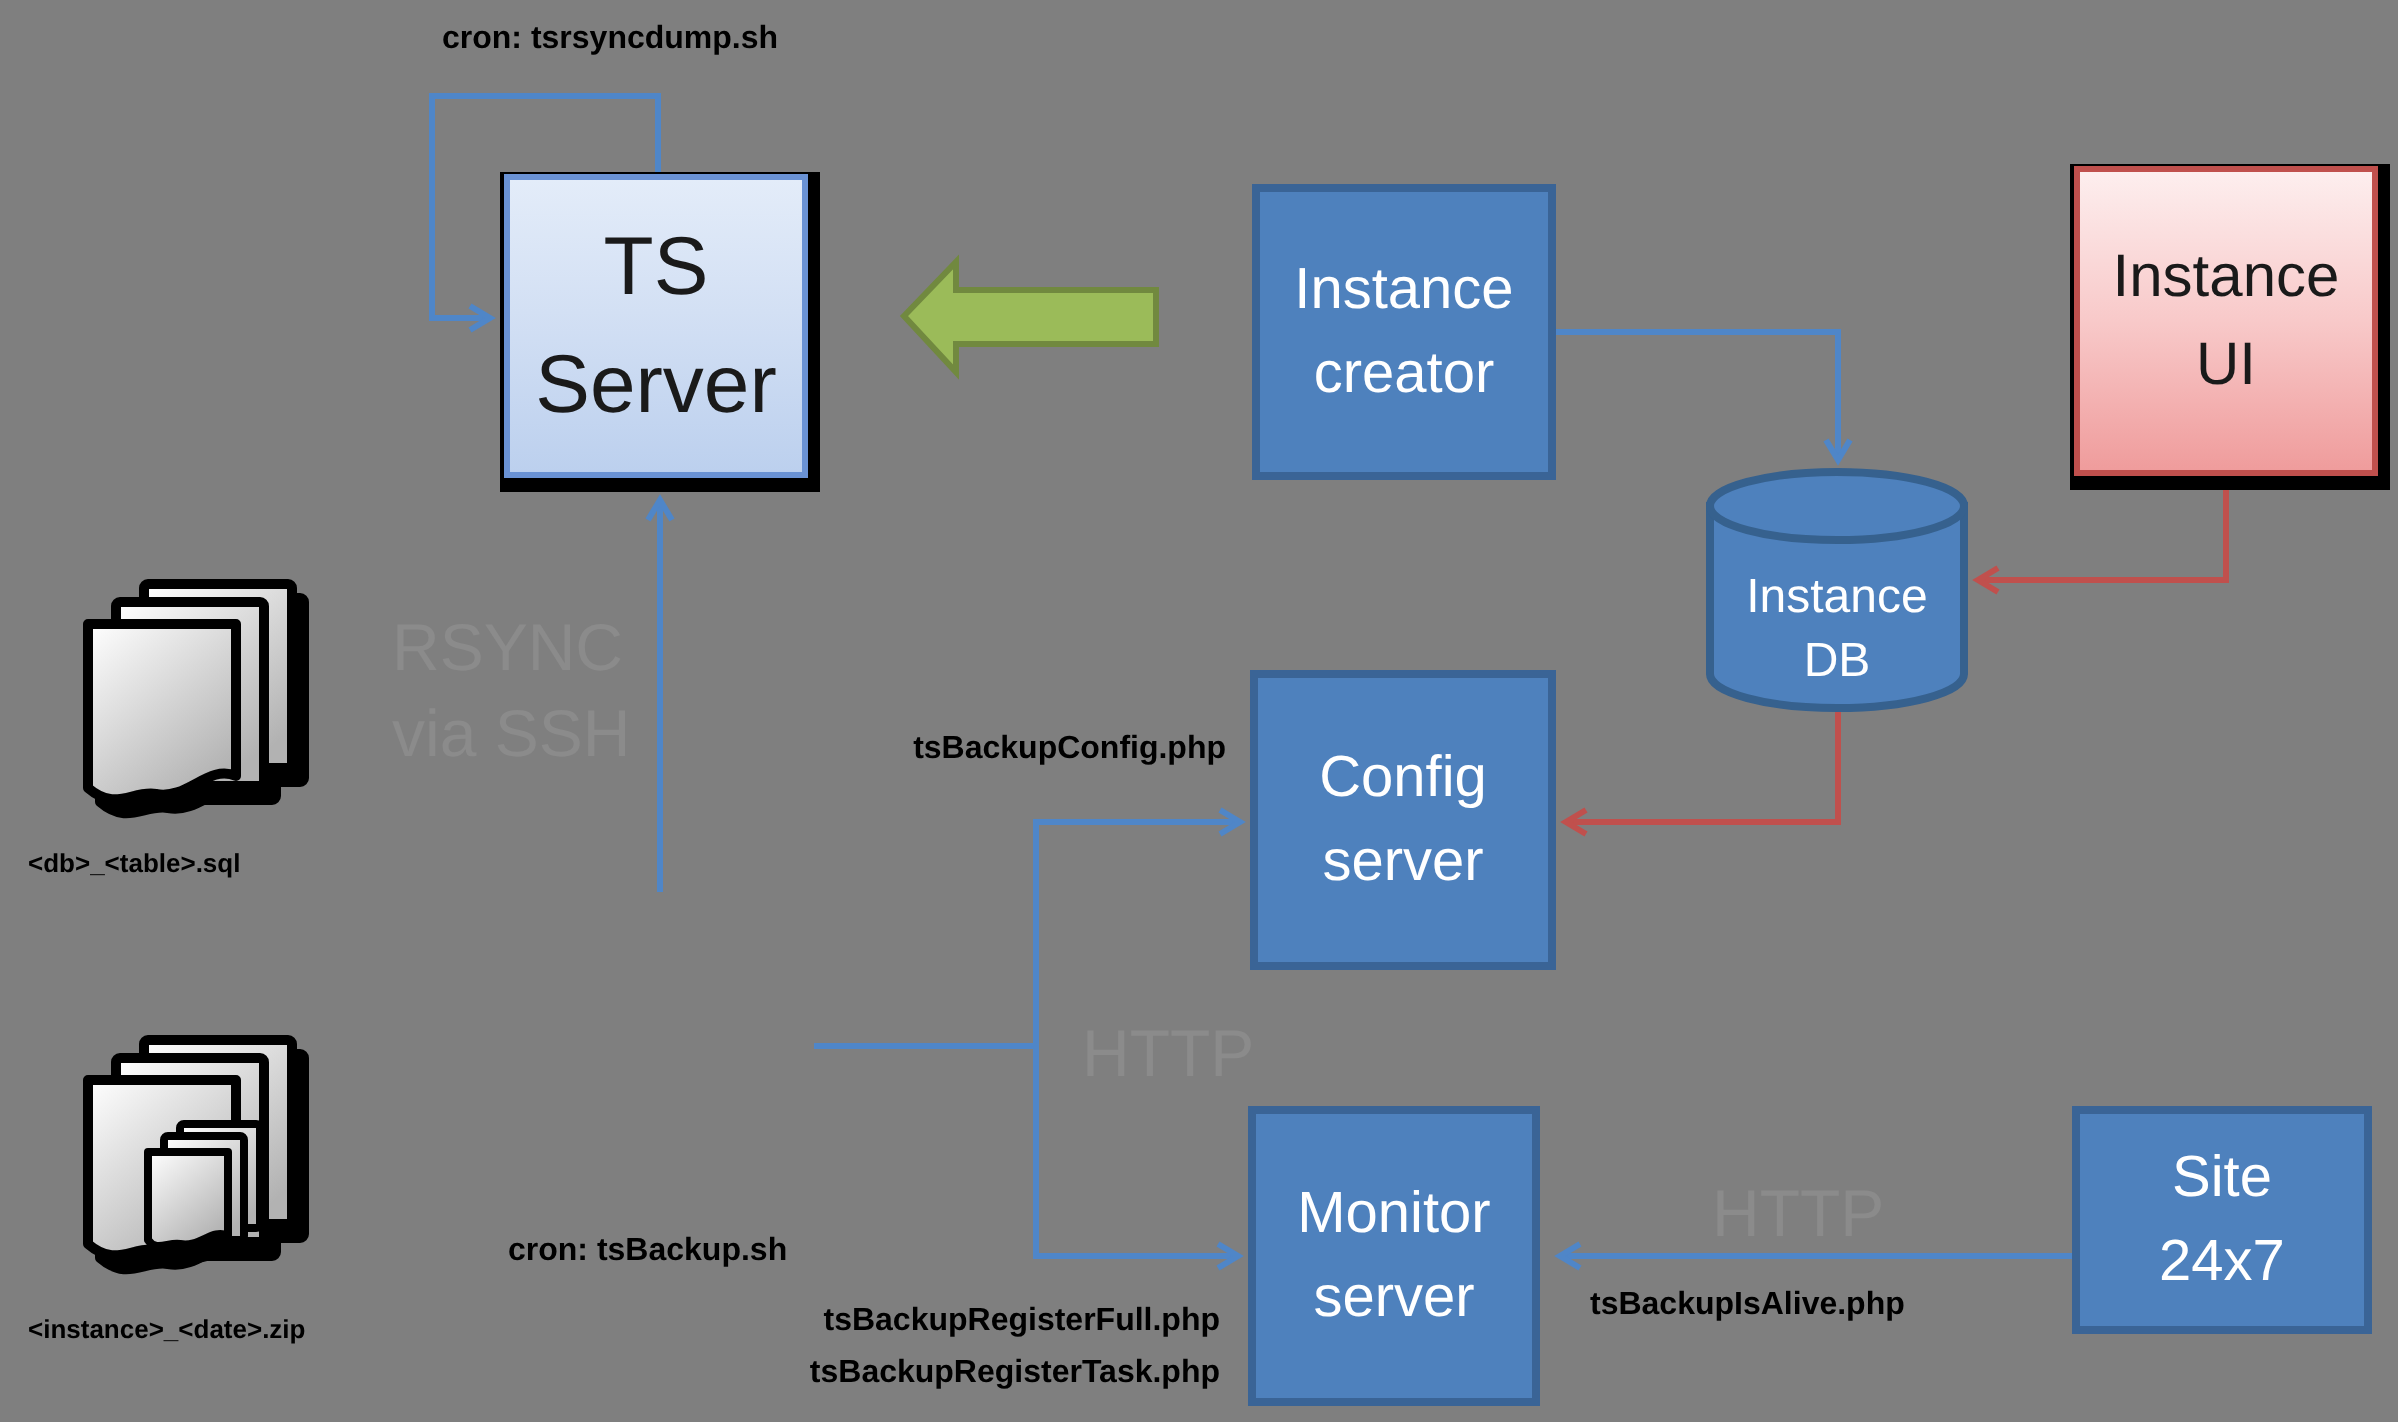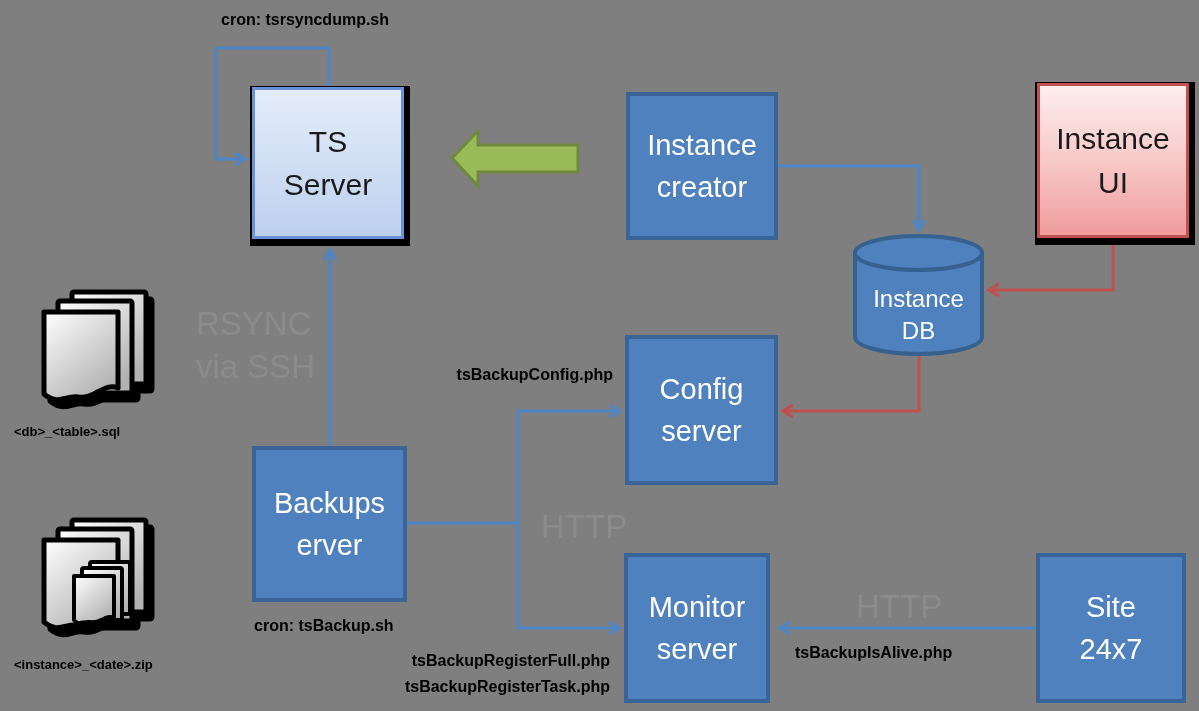--- a/index.html
+++ b/index.html
@@ -10,21 +10,21 @@
   .layer{position:absolute;left:0;top:0;width:1199px;height:711px;}
   .node{
     position:absolute;box-sizing:border-box;display:flex;flex-direction:column;
     align-items:center;justify-content:center;text-align:center;line-height:1.45;
   }
   .bluebox{
     background:#4e81bd;border:4px solid #3a6496;color:#ffffff;font-size:29px;
   }
   .ts{
     background:linear-gradient(to bottom,#e3ecf9 0%,#d3e0f4 45%,#bcd0ee 100%);
-    border:3px solid #6a92d4;color:#1a1a1a;font-size:30px;
+    border:3px solid #6a92d4;color:#1a1a1a;font-size:41px;
     box-shadow:2px 3px 0 4px #000000;
   }
   .ui{
     background:linear-gradient(to bottom,#fdeeee 0%,#f8c9c9 50%,#ef9c9c 100%);
     border:3px solid #c0504d;color:#1a1a1a;font-size:30px;
     box-shadow:2px 3px 0 4px #000000;
   }
   .dbtext{
     position:absolute;color:#ffffff;font-size:24px;line-height:1.35;
     text-align:center;
@@ -127,31 +127,27 @@
   <div class="dbtext" style="left:855px;top:283px;width:127px;">
     <div>Instance</div>
     <div>DB</div>
   </div>
 
   <div class="node bluebox" style="left:625px;top:335px;width:153px;height:150px;justify-content:center;">
     <span>Config</span>
     <span>server</span>
   </div>
 
-  <div class="node bluebox" style="left:252px;top:446px;width:155px;height:156px;">
-    <span>Backups</span>
-    <span>erver</span>
-  </div>
 
   <div class="node bluebox" style="left:624px;top:553px;width:146px;height:150px;">
     <span>Monitor</span>
     <span>server</span>
   </div>
 
-  <div class="node bluebox" style="left:1036px;top:553px;width:150px;height:150px;">
+  <div class="node bluebox" style="left:1036px;top:553px;width:150px;height:114px;">
     <span>Site</span>
     <span>24x7</span>
   </div>
 
   <div class="lbl" style="left:221px;top:11px;">cron: tsrsyncdump.sh</div>
   <div class="lbl" style="left:440px;top:366px;width:173px;text-align:right;">tsBackupConfig.php</div>
   <div class="lbl" style="left:254px;top:617px;">cron: tsBackup.sh</div>
   <div class="lbl" style="left:380px;top:652px;width:230px;text-align:right;">tsBackupRegisterFull.php</div>
   <div class="lbl" style="left:380px;top:678px;width:230px;text-align:right;">tsBackupRegisterTask.php</div>
   <div class="lbl" style="left:795px;top:644px;">tsBackupIsAlive.php</div>

